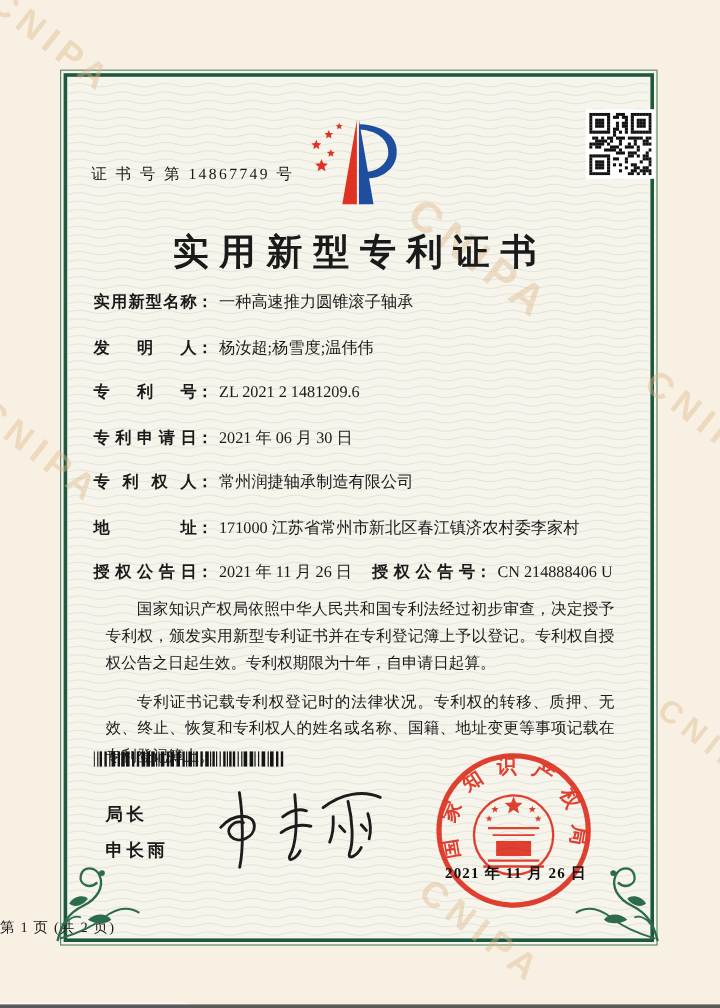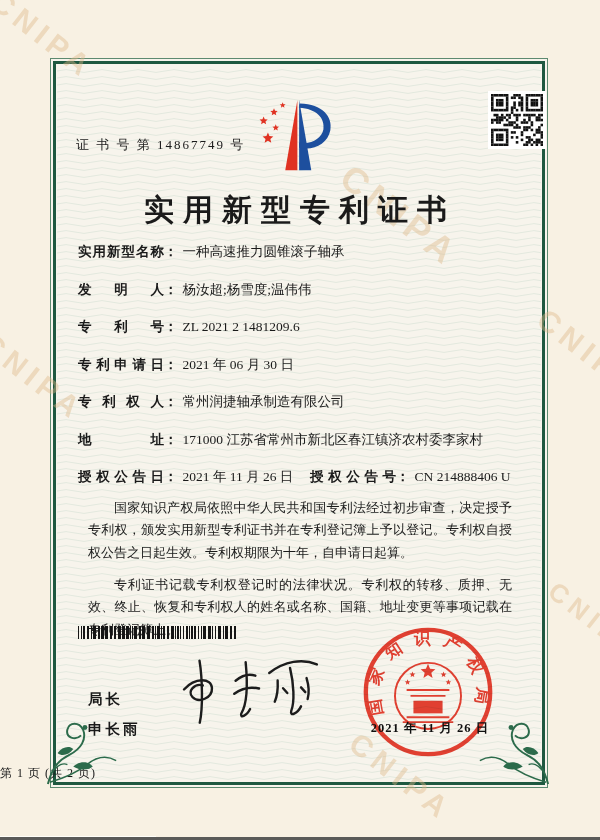--- a/index.html
+++ b/index.html
@@ -22,21 +22,21 @@
   .fields{position:absolute;left:78px;top:243px;width:446px;font-size:13.5px;}
   .frow{position:relative;margin-bottom:17.5px;height:20px;white-space:nowrap;}
   .flabel{display:inline-block;width:86px;text-align:justify;text-align-last:justify;font-weight:600;}
   .fcolon{font-weight:600;}
   .fvalue{margin-left:5px;}
   .grant2{position:absolute;left:232px;top:0;}
   .paras{position:absolute;left:78px;top:487px;width:444px;font-size:13px;line-height:1.72;
         text-align:justify;}
   .paras p{margin:10px;text-indent:2em;}
   .barcode{position:absolute;left:78px;top:626px;}
-  .signer{position:absolute;left:88px;top:684px;font-size:14.5px;letter-spacing:3px;line-height:2.1;font-weight:600;}
+  .signer{position:absolute;left:88px;top:664px;font-size:14.5px;letter-spacing:3px;line-height:2.1;font-weight:600;}
   .signature{position:absolute;left:170px;top:648px;z-index:4;}
   .seal{position:absolute;left:360px;top:624px;z-index:4;mix-blend-mode:multiply;opacity:.95;}
   .seal-date{position:absolute;left:355px;top:720px;width:150px;text-align:center;z-index:5;
         font-size:12.5px;letter-spacing:1px;color:#101010;font-weight:600;}
   .page-info{position:absolute;left:0;top:765px;width:100%;text-align:left;font-size:12px;letter-spacing:1px;}
   .footer-note{position:absolute;left:0;top:836px;width:100%;text-align:left;z-index:3;}
   .footer-note span{display:inline-block;background:#fffef8;padding:3px 12px;font-size:13.5px;
         letter-spacing:3px;font-style:italic;}
   .orn{position:absolute;z-index:4;}
   .orn-left{left:44px;top:710px;}

